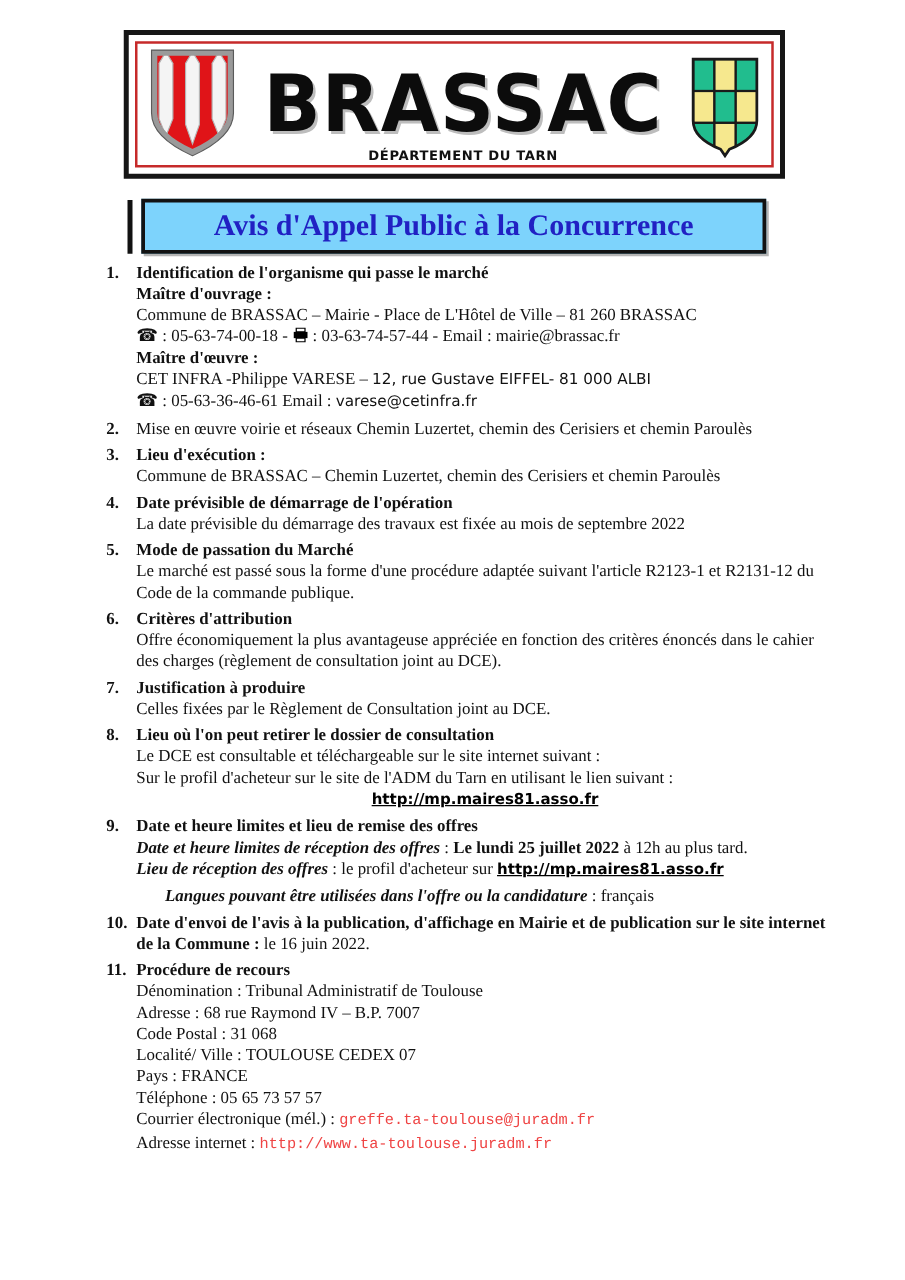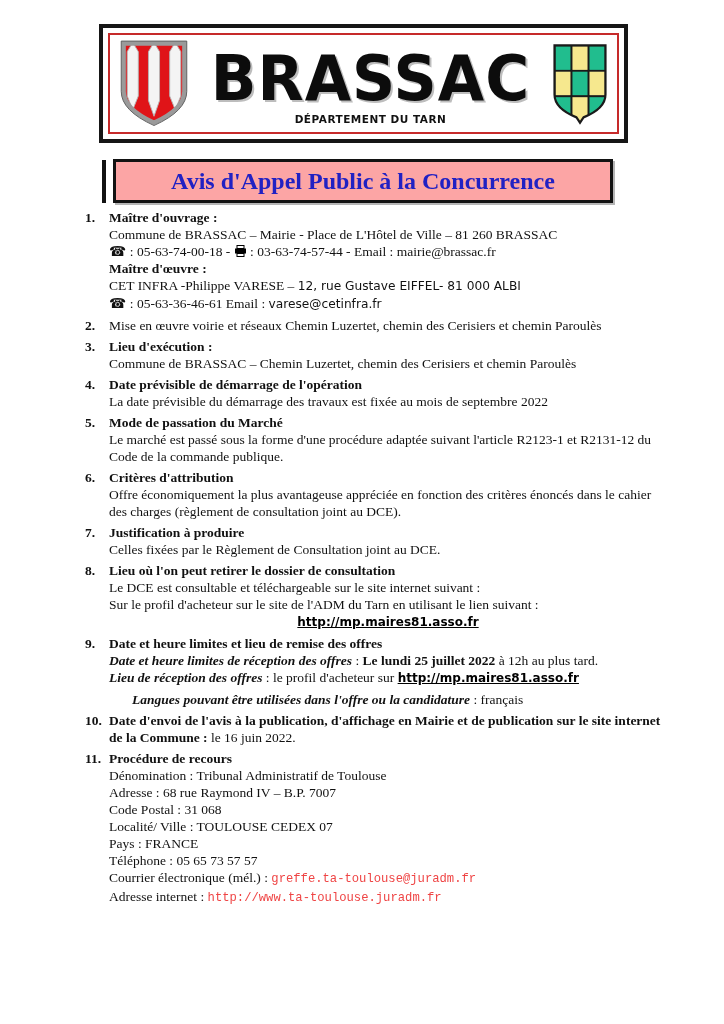--- a/index.html
+++ b/index.html
@@ -3,33 +3,33 @@
 <meta charset="utf-8">
 <style>
   html,body{margin:0;padding:0;}
   .page{position:relative;width:724px;height:1024px;background:#ffffff;overflow:hidden;
         font-family:"Liberation Serif", serif;color:#111;}
 
   
   .banner{position:absolute;left:99px;top:24px;width:521px;height:111px;
           border:4px solid #161616;background:#fff;}
   .banner-red{position:absolute;top:5px;left:5px;right:5px;bottom:5px;
-          border:2px solid #c62a2a;display:flex;align-items:center;padding:2px 8px;box-sizing:border-box;}
+          border:2px solid #c62a2a;display:flex;align-items:flex-end;padding:2px 8px;box-sizing:border-box;}
   .shield{flex:none;display:block;}
   .banner-center{flex:1;text-align:center;line-height:1;padding-top:6px;}
   .banner-name{font-family:"DejaVu Sans", sans-serif;font-weight:bold;font-size:60px;
           letter-spacing:1px;color:#0c0c0c;text-shadow:2px 2px 0 #bdbdbd;transform:scaleY(1.05);}
   .banner-dept{font-family:"DejaVu Sans", sans-serif;font-weight:bold;font-size:10.5px;
           letter-spacing:0.5px;color:#111;margin-top:6px;}
 
   
   .title-rule{position:absolute;left:102px;top:160px;width:4px;height:43px;background:#121212;}
   .title-box{position:absolute;left:113px;top:159px;width:494px;height:38px;
           border:3px solid #121212;box-shadow:2px 2px 0 #b5b5b5;
-          display:flex;align-items:center;justify-content:center;background:#fca5a5;}
+          display:flex;align-items:center;justify-content:center;background:#7dd3fc;}
   .title-text{font-family:"Liberation Serif", serif;font-weight:bold;font-size:24px;color:#2121c3;}
 
   
   .list{position:absolute;left:85px;top:209px;width:582px;font-size:13.5px;line-height:17px;}
   .item{display:flex;margin-bottom:4px;}
   .num{flex:none;width:24px;font-weight:bold;}
   .it-body{flex:1;}
   .head{font-weight:bold;}
   .b{font-weight:bold;}
   .bi{font-weight:bold;font-style:italic;}
@@ -95,20 +95,21 @@
   <div class="title-rule"></div>
   <div class="title-box">
     <span class="title-text">Avis d'Appel Public à la Concurrence</span>
   </div>
 
   <div class="list">
 
     <div class="item">
       <span class="num">1.</span>
       <div class="it-body">
+        <div class="head">Identification de l'organisme qui passe le marché</div>
         <div class="head">Maître d'ouvrage :</div>
         <div>Commune de BRASSAC – Mairie - Place de L'Hôtel de Ville – 81 260 BRASSAC</div>
         <div>
           <span class="phicon">☎</span><span> : 05-63-74-00-18 - </span><svg class="fax" width="13" height="12" viewBox="0 0 13 12">
               <rect x="3" y="0.5" width="7" height="3" fill="#fff" stroke="#000"></rect>
               <rect x="1" y="3.5" width="11" height="5" fill="#000"></rect>
               <rect x="3" y="8.5" width="7" height="3" fill="#fff" stroke="#000"></rect>
             </svg><span> : 03-63-74-57-44 - Email : mairie@brassac.fr</span>
         </div>
         <div class="head">Maître d'œuvre :</div>

